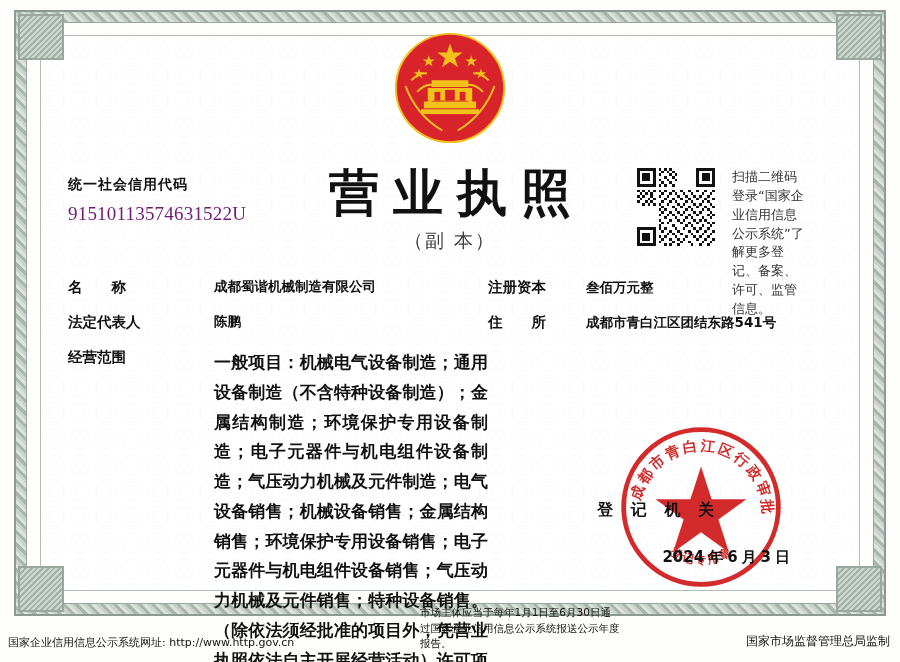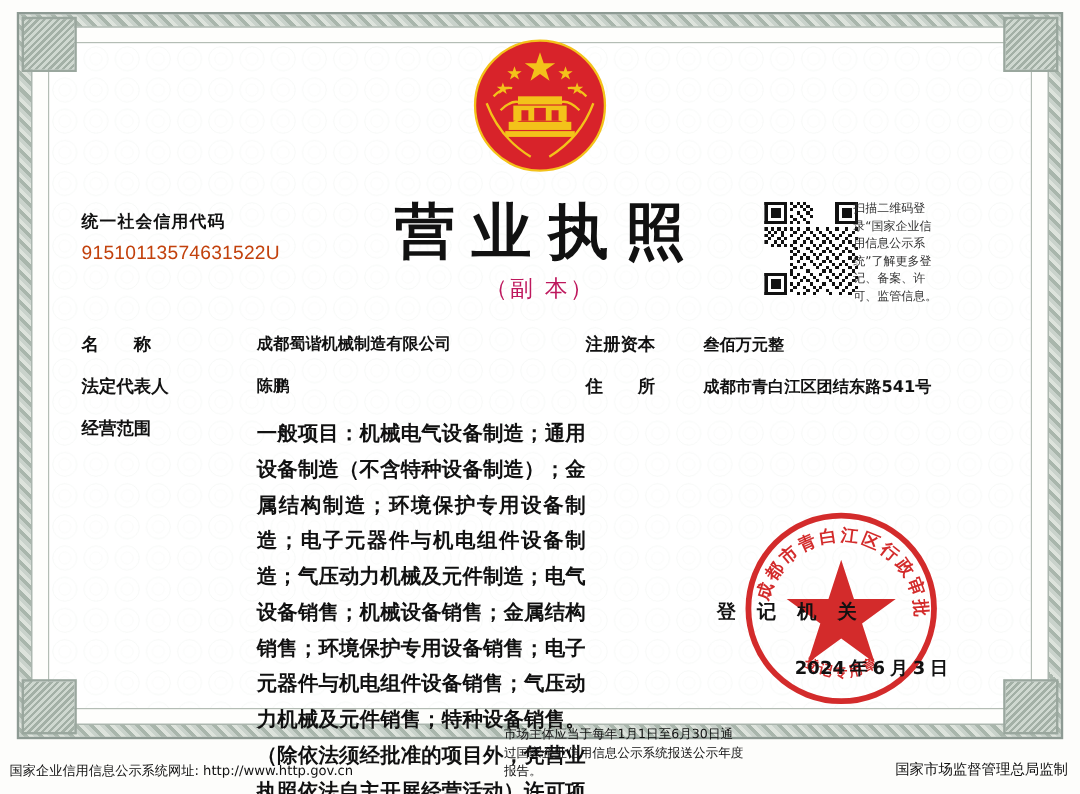--- a/index.html
+++ b/index.html
@@ -114,62 +114,62 @@
     text-indent: 14px;
   }
   .title-sub {
     position: absolute;
     left: 0;
     right: 0;
     top: 228px;
     text-align: center;
     font-family: "DejaVu Sans", "Liberation Sans", sans-serif;
     font-size: 19px;
-    color: #be185d;
+    color: #404040;
     letter-spacing: 2px;
   }
 
   
   .credit-block {
     position: absolute;
     left: 68px;
     top: 176px;
     width: 230px;
   }
   .credit-label {
     font-family: "DejaVu Sans", "Liberation Sans", sans-serif;
     font-size: 14px;
     font-weight: bold;
     letter-spacing: 1px;
     color: #111;
   }
   .credit-value {
     margin-top: 9px;
-    font-family: Liberation Sans, sans-serif;
-    font-size: 16px;
-    color: #c2410c;
+    font-family: Liberation Serif, serif;
+    font-size: 19px;
+    color: #701a75;
     letter-spacing: 0.2px;
   }
 
   
   .qr {
     position: absolute;
     right: 185px;
     top: 168px;
     width: 78px;
     height: 78px;
     background: #fff;
   }
   .qr-note {
     position: absolute;
-    right: 117px;
+    right: 96px;
     top: 168px;
     width: 72px;
     font-family: "DejaVu Sans", "Liberation Sans", sans-serif;
-    font-size: 10px;
+    font-size: 13px;
     line-height: 1.45;
     color: #333;
   }
 
   
   .fields {
     position: absolute;
     left: 68px;
     top: 278px;
     width: 770px;

